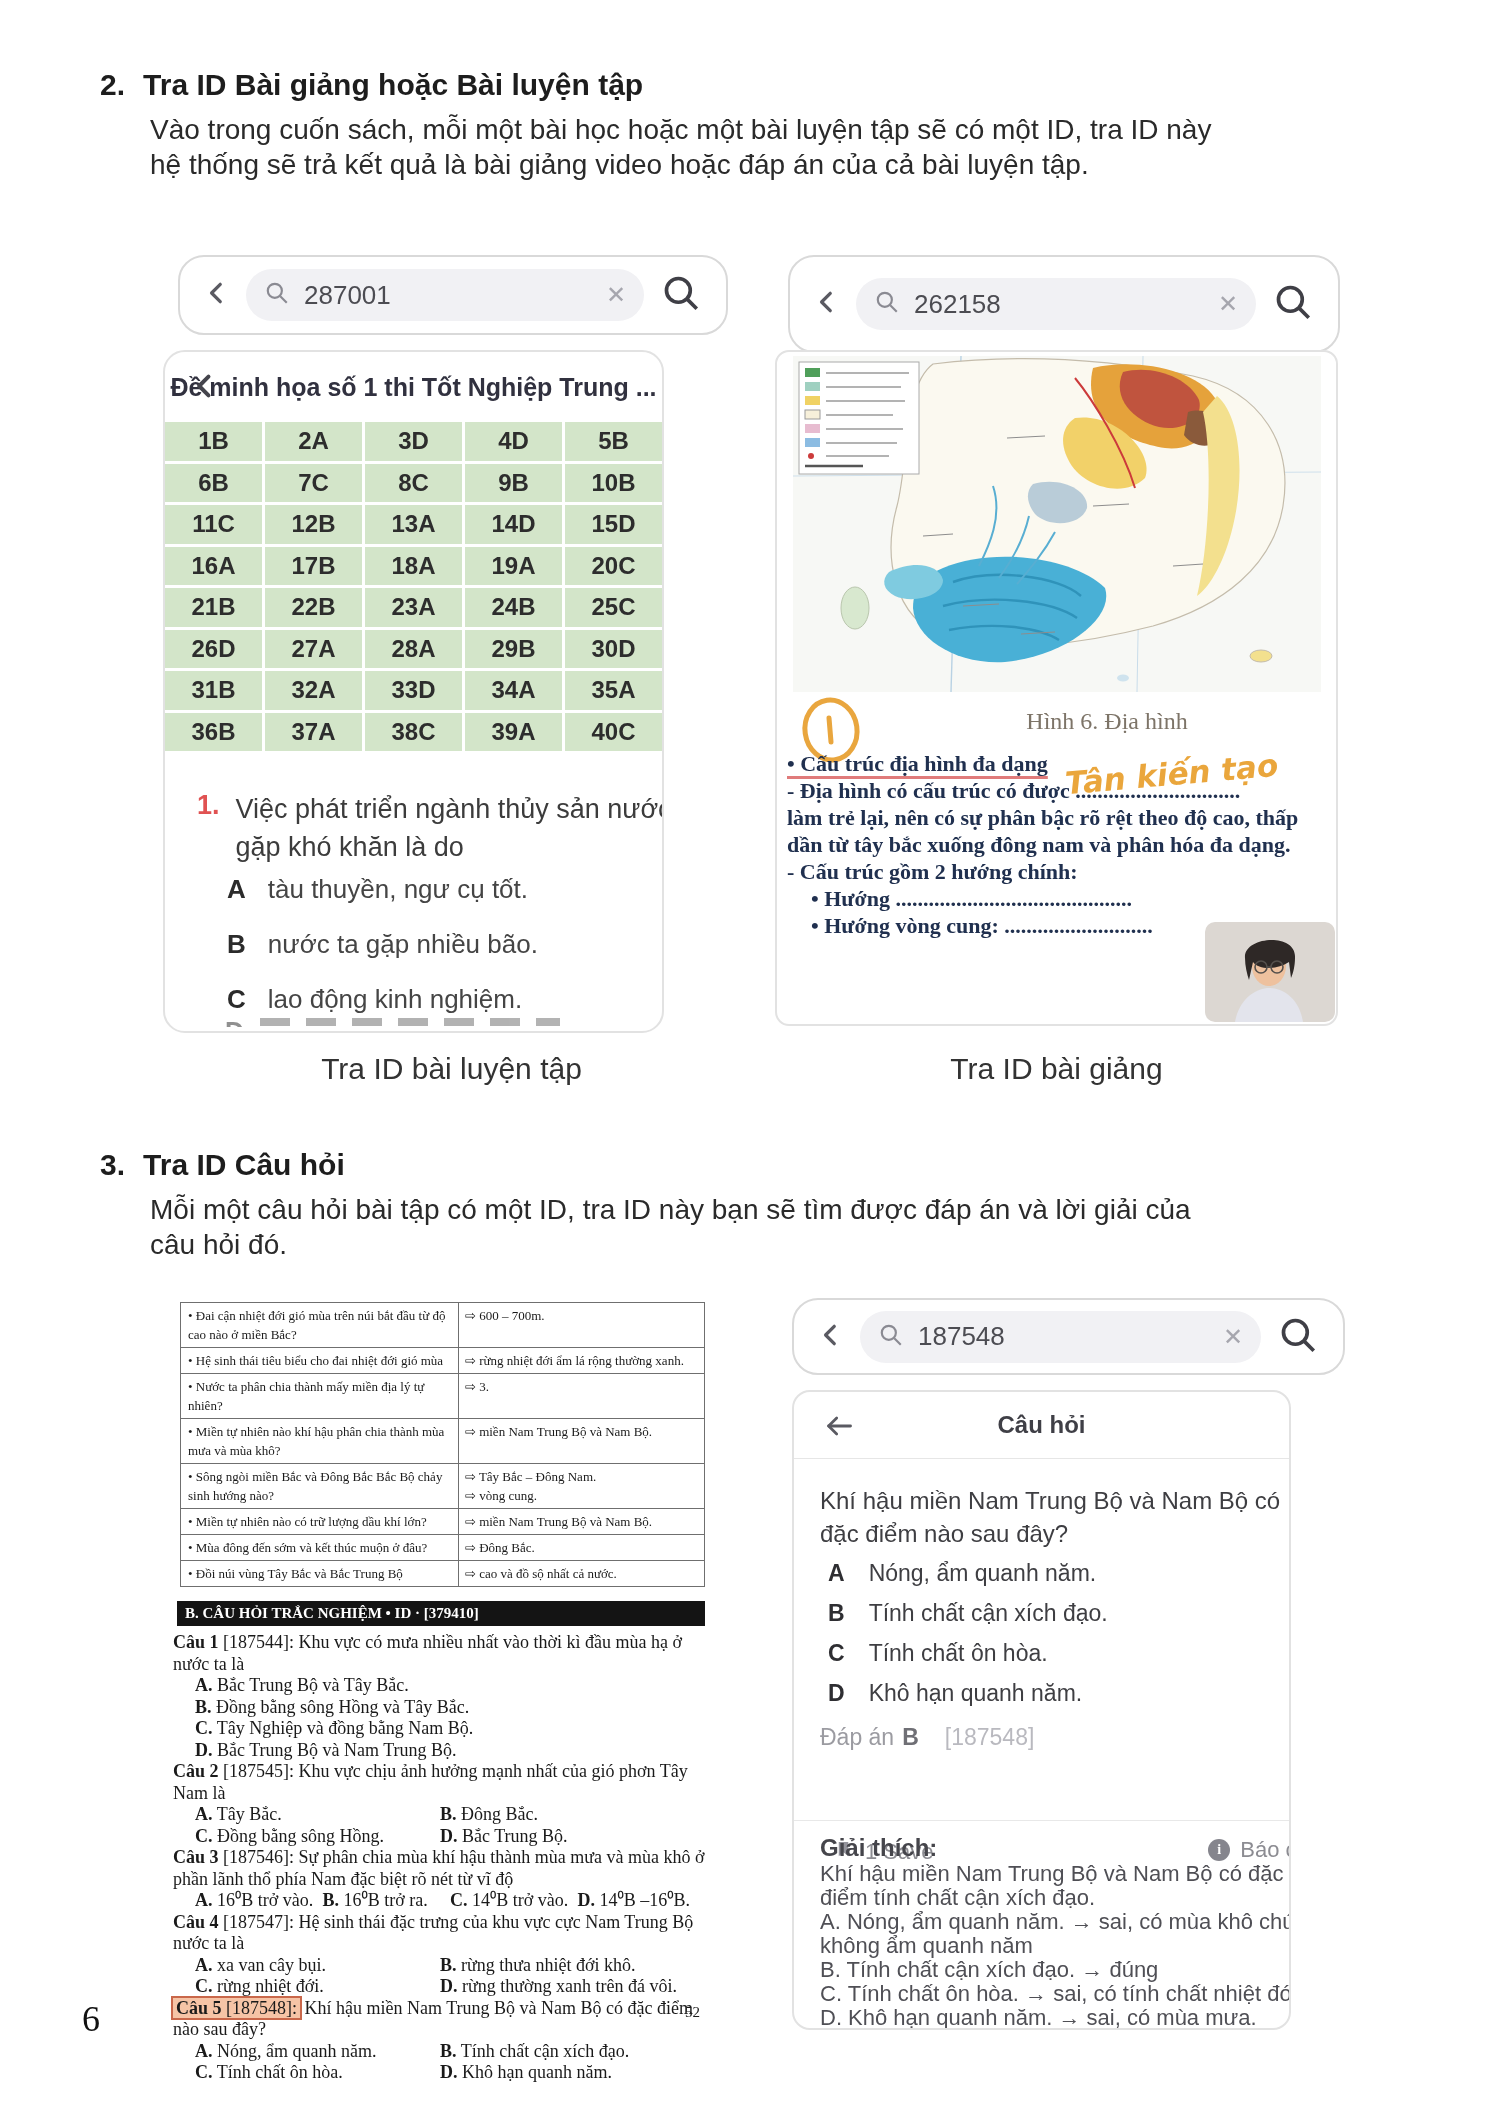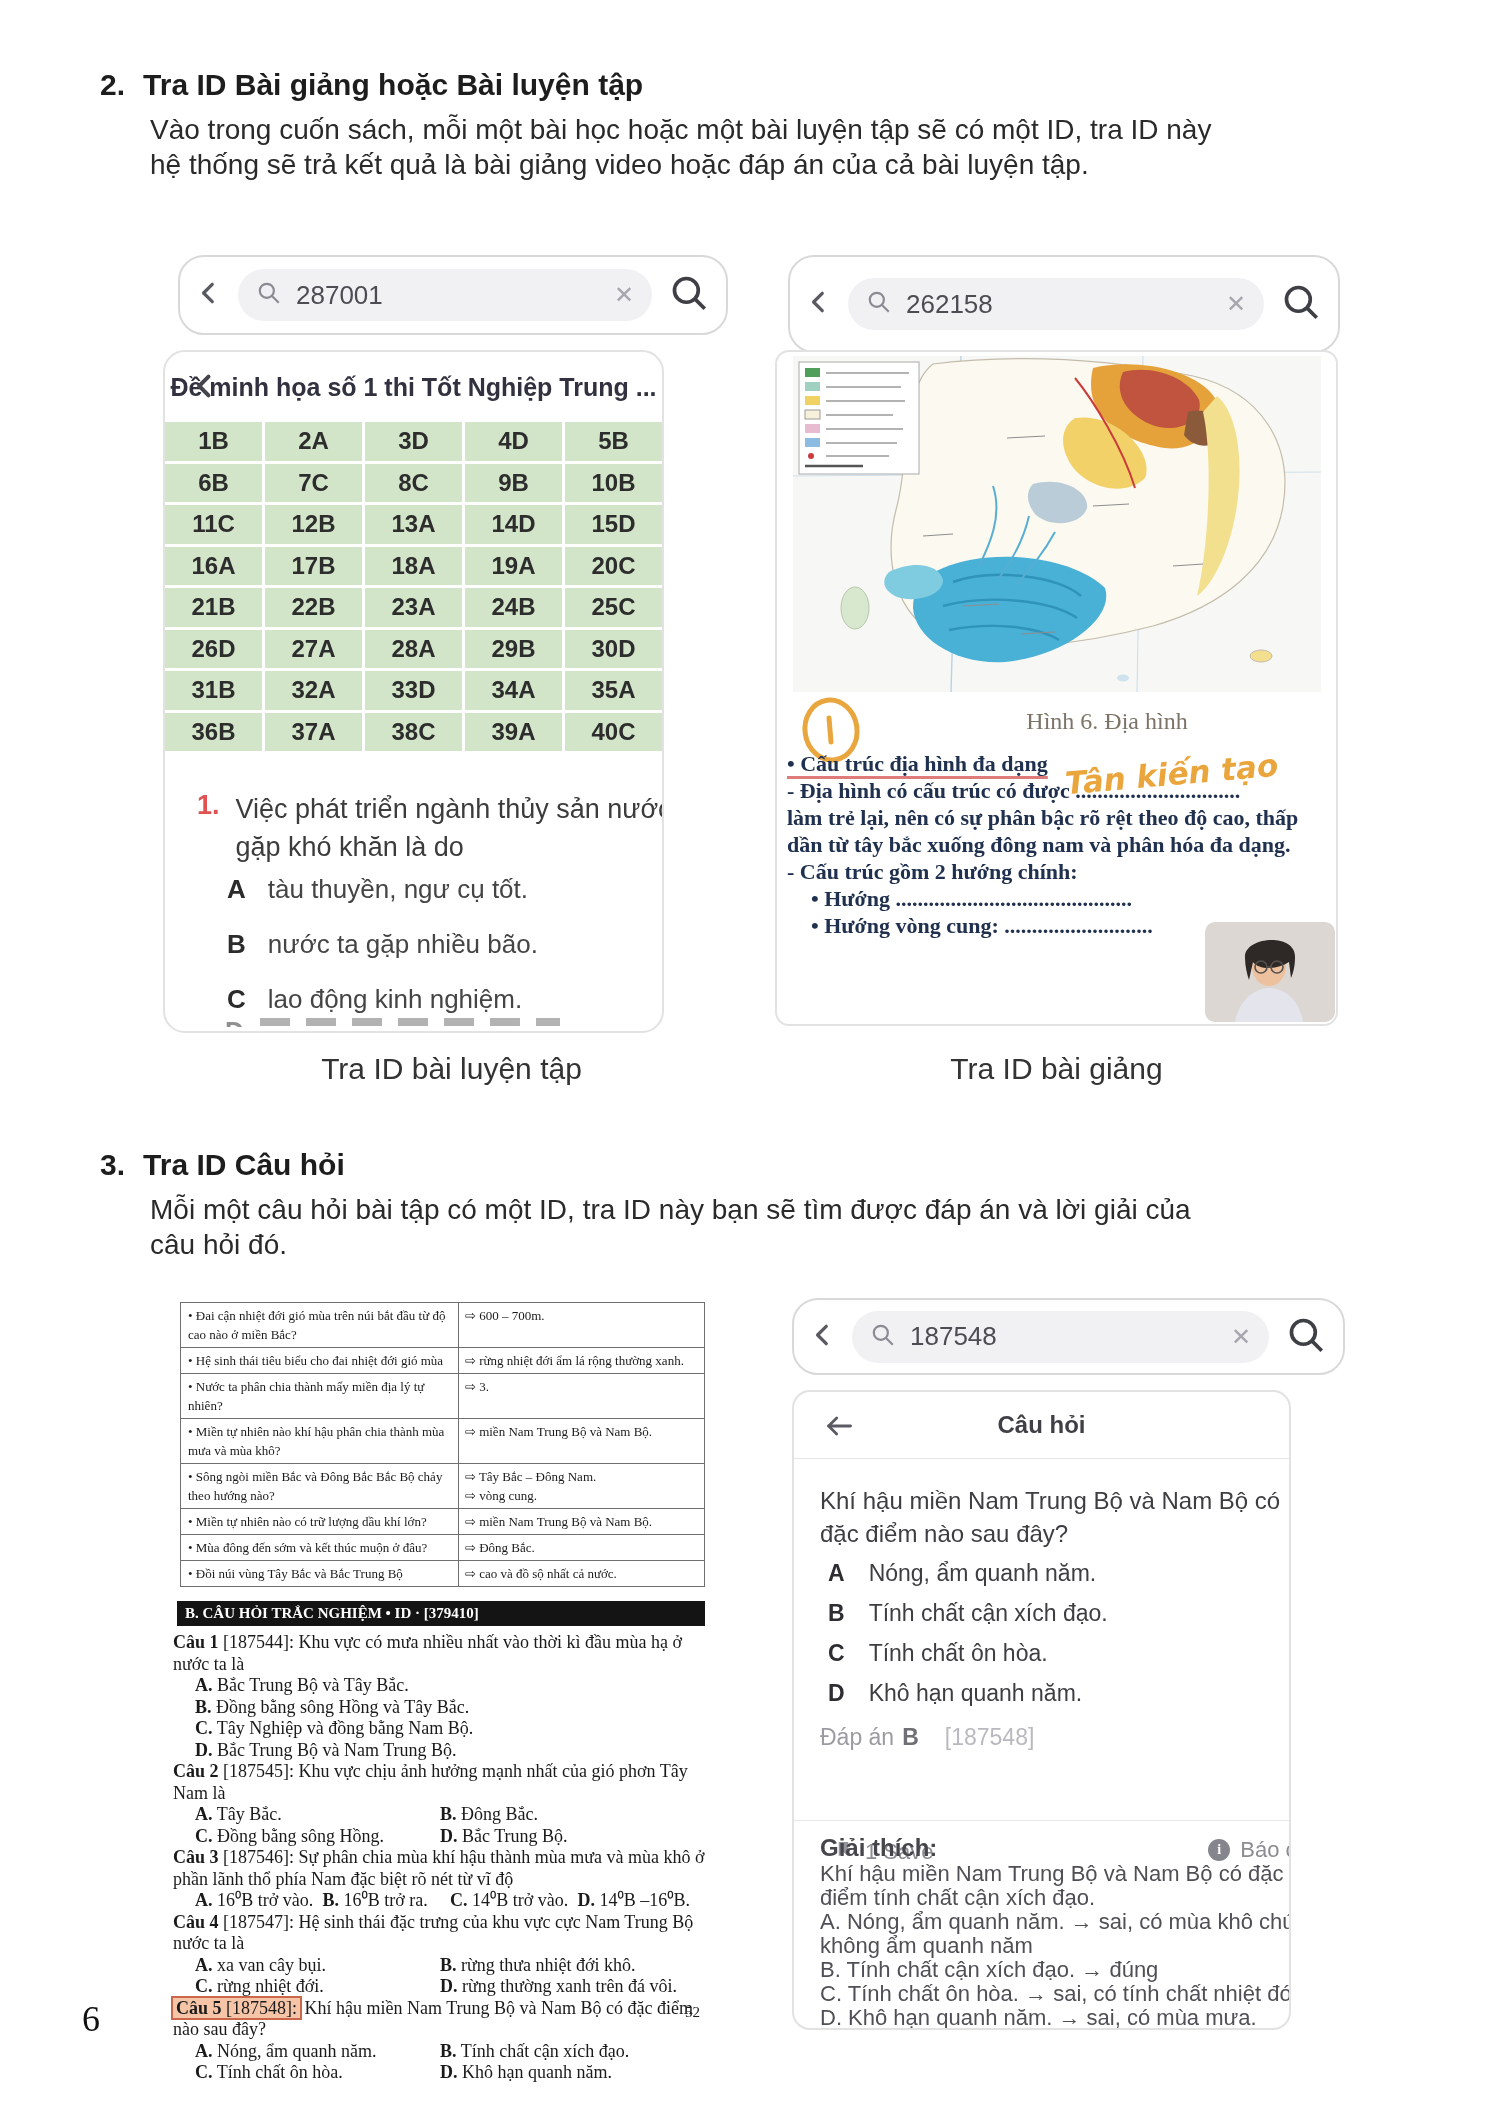--- a/index.html
+++ b/index.html
@@ -4,21 +4,21 @@
 <style>
   html,body{margin:0;padding:0;background:#ffffff;}
   #page{position:relative;width:1497px;height:2126px;background:#fff;font-family:"Liberation Sans",sans-serif;color:#222;overflow:hidden;}
   .abs{position:absolute;}
 
   
   .sec-head{display:flex;gap:18px;font-weight:bold;font-size:30px;color:#1d1d1d;}
   .para{font-size:28px;line-height:35px;color:#2a2a2a;}
 
   
-  .search-card{position:absolute;background:#fff;border:2px solid #d9d9d9;border-radius:26px;display:flex;align-items:center;padding:0 16px;gap:16px;box-sizing:border-box;}
+  .search-card{position:absolute;background:#fff;border:2px solid #d9d9d9;border-radius:26px;display:flex;align-items:center;padding:0 24px;gap:16px;box-sizing:border-box;}
   .search-pill{flex:1;background:#f1f1f4;border-radius:28px;height:52px;display:flex;align-items:center;padding:0 18px;gap:14px;}
   .search-val{font-size:26px;color:#4c4c52;}
   .clear-x{margin-left:auto;color:#a6a6ae;font-size:24px;line-height:1;}
 
   
   .panel{position:absolute;background:#fff;border:2px solid #e2e2e2;border-radius:22px;box-sizing:border-box;overflow:hidden;}
   .panel-head{position:relative;height:70px;display:flex;align-items:center;justify-content:center;}
   .panel-head .chev{position:absolute;left:26px;top:20px;}
   .panel-title{font-weight:bold;font-size:25px;color:#31313f;}
 
@@ -324,21 +324,21 @@
           <div class="qa-q">• Nước ta phân chia thành mấy miền địa lý tự nhiên?</div>
           <div class="qa-a">⇨ 3.</div>
         </div>
 
         <div class="qa-row">
           <div class="qa-q">• Miền tự nhiên nào khí hậu phân chia thành mùa mưa và mùa khô?</div>
           <div class="qa-a">⇨ miền Nam Trung Bộ và Nam Bộ.</div>
         </div>
 
         <div class="qa-row">
-          <div class="qa-q">• Sông ngòi miền Bắc và Đông Bắc Bắc Bộ chảy theo hướng nào?</div>
+          <div class="qa-q">• Sông ngòi miền Bắc và Đông Bắc Bắc Bộ chảy sinh hướng nào?</div>
           <div class="qa-a">⇨ Tây Bắc – Đông Nam.
 ⇨ vòng cung.</div>
         </div>
 
         <div class="qa-row">
           <div class="qa-q">• Miền tự nhiên nào có trữ lượng dầu khí lớn?</div>
           <div class="qa-a">⇨ miền Nam Trung Bộ và Nam Bộ.</div>
         </div>
 
         <div class="qa-row">

